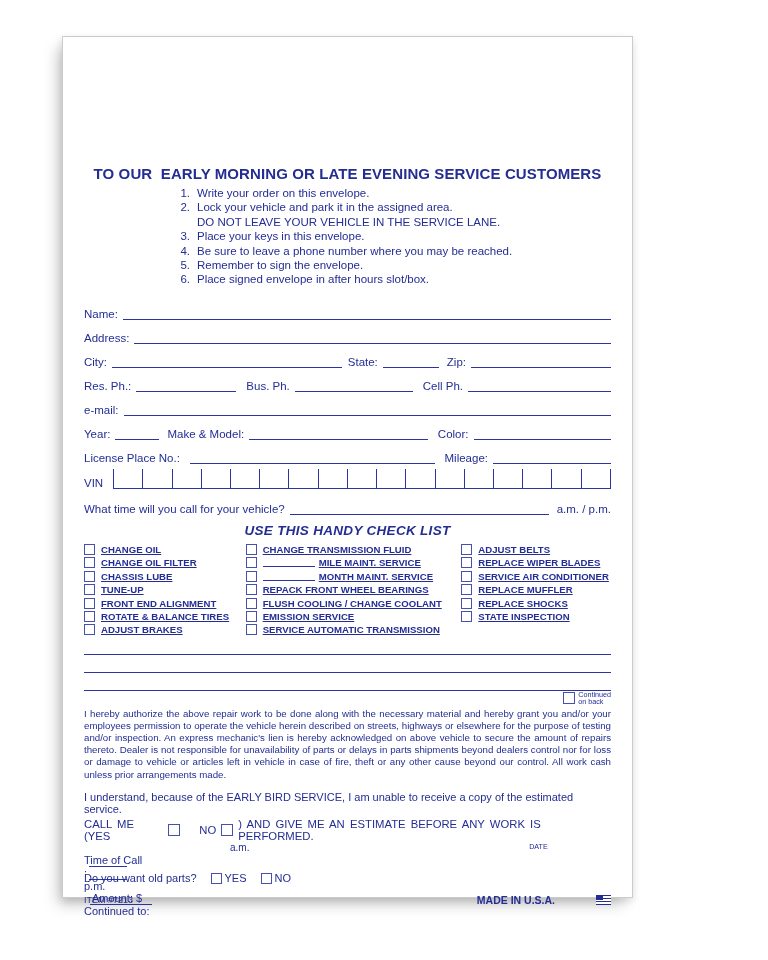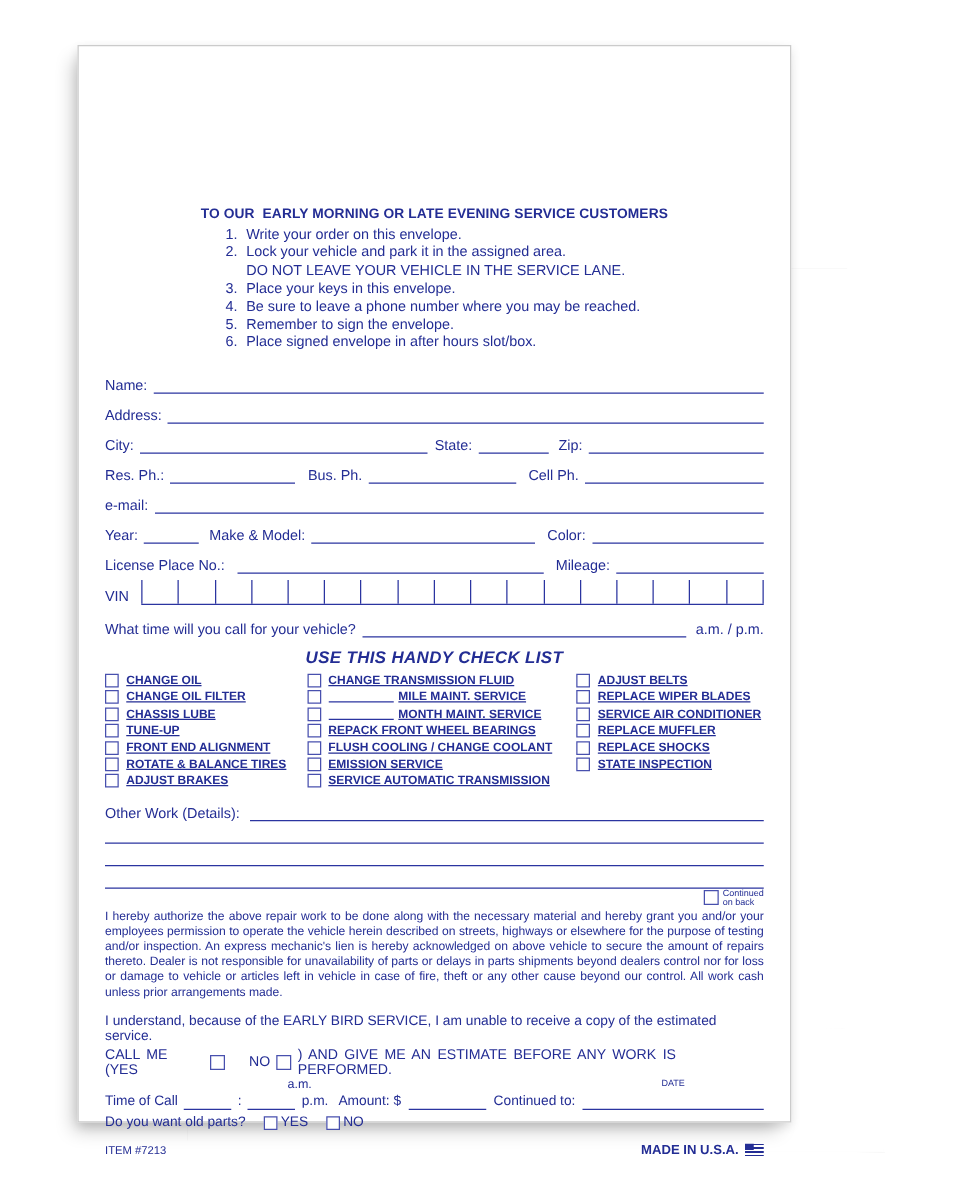--- a/index.html
+++ b/index.html
@@ -25,21 +25,21 @@
   }
   
   .sheet{
     position:absolute;left:62px;top:36px;width:571px;height:862px;background:#fff;
     border:1px solid #cbcbcb;box-sizing:border-box;
     box-shadow:-7px 9px 14px -3px rgba(0,0,0,.22), 0 3px 8px rgba(0,0,0,.12);
   }
   .inner{position:absolute;left:21px;right:21px;top:0;}
   .ink-line{border-bottom:1px solid #2b34a0;height:14px;}
   
-  .title{margin-top:128px;text-align:center;font-size:11px;font-weight:bold;white-space:pre;letter-spacing:.1px;}
+  .title{margin-top:128px;text-align:center;font-size:15px;font-weight:bold;white-space:pre;letter-spacing:.1px;}
   .instructions{margin-top:4px;margin-left:88px;font-size:11.5px;line-height:14.4px;}
   .ins-row{display:flex;}
   .ins-num{width:18px;text-align:right;margin-right:7px;flex:none;}
   .ins-cont{margin-left:25px;}
   
   .frow{display:flex;align-items:flex-end;height:24px;font-size:11.5px;}
   .frow .lbl{flex:none;padding-right:5px;white-space:nowrap;}
   .frow .line{border-bottom:1px solid #2b34a0;height:15px;}
   .grow{flex:1;}
   .first-frow{margin-top:9px;}
@@ -68,29 +68,29 @@
   
   .signrow{display:flex;align-items:flex-end;height:27px;font-size:11.5px;font-weight:bold;}
   .xmark{font-size:20px;font-weight:bold;line-height:18px;margin:0 5px 0 4px;}
   .signline{flex:1;border-bottom:1.5px solid #2b34a0;height:16px;}
   .dategap{width:16px;flex:none;}
   .dateline{width:145px;flex:none;border-bottom:1.5px solid #2b34a0;height:16px;}
   .subrow{display:flex;font-size:10px;height:12px;gap:11px;}
   .subrow .amlbl{margin-left:146px;}
   .subrow .datelbl{width:145px;flex:none;text-align:center;font-size:7.2px;margin-left:auto;}
   
-  .timerow{display:flex;align-items:center;height:15px;font-size:11px;}
+  .timerow{display:flex;align-items:flex-start;height:15px;font-size:11px;flex-direction:column;}
   .timerow .s-line{border-bottom:1px solid #2b34a0;height:12px;width:38px;margin:0 5px;}
   .timerow .a-line{border-bottom:1px solid #2b34a0;height:12px;width:62px;margin:0 6px;}
   .timerow .c-line{border-bottom:1px solid #2b34a0;height:12px;flex:1;margin-left:6px;}
   .oldparts{display:flex;align-items:center;height:17px;font-size:11px;margin-top:1px;}
   .oldparts .box{margin:0 3px 0 14px;}
   
   .footrow{display:flex;align-items:center;margin-top:7px;font-size:9px;}
-  .made{margin-left:auto;font-size:10.5px;font-weight:bold;display:flex;align-items:center;}
+  .made{margin-left:auto;font-size:10.5px;font-weight:bold;display:flex;align-items:center;gap:36px;}
   .flag{width:15px;height:10px;display:inline-block;position:relative;margin-left:5px;
         background:repeating-linear-gradient(180deg,#232d94 0 1.4px,#ffffff 1.4px 2.9px);}
   .flag::before{content:"";position:absolute;left:0;top:0;width:7px;height:5px;background:#232d94;}
 </style>
 </head>
 <body>
 
 <div>
   <div class="env-body"></div>
   <div class="env-flap"></div>
@@ -287,24 +287,20 @@
               <span class="box"></span>
               <span>REPLACE SHOCKS</span>
             </div>
           <div class="chk">
               <span class="box"></span>
               <span>STATE INSPECTION</span>
             </div>
         </div>
       </div>
 
-      <div class="frow" style="height:20px;margin-top:5px">
-        <span class="lbl" style="padding-right:8px">Other Work (Details):</span>
-        <span class="line grow"></span>
-      </div>
       <div class="ow-lines">
         <div class="ink-line"></div>
         <div class="ink-line"></div>
         <div class="ink-line"></div>
       </div>
 
       <div class="cont">
         <span class="box"></span>
         <span><span>Continued</span><br><span>on back</span></span>
       </div>

